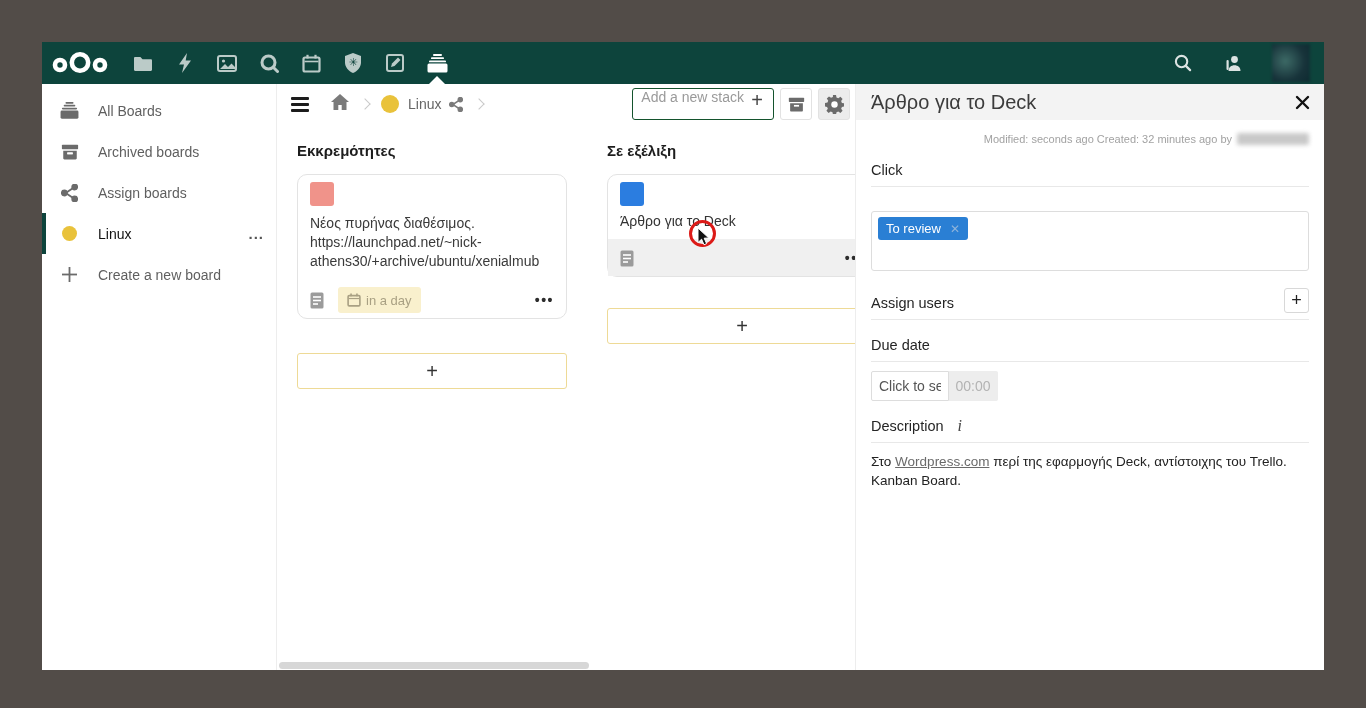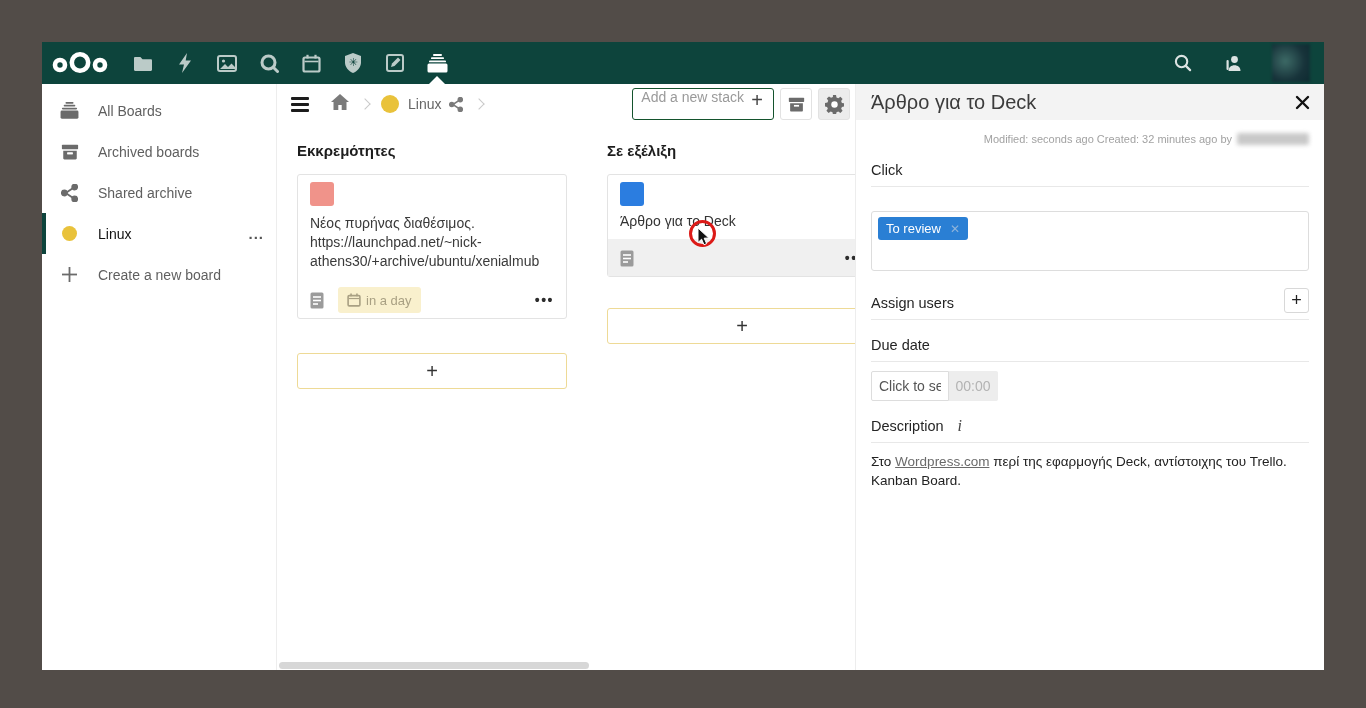--- a/index.html
+++ b/index.html
@@ -71,21 +71,21 @@
   .add-stack .plus { font-size:20px; color:#444; font-weight:400; cursor:pointer; padding:0 2px; }
   .sq-btn {
     width:32px; height:32px; border:1px solid #e2e2e2; border-radius:3px; background:#fff;
     display:flex; align-items:center; justify-content:center; margin-left:6px; cursor:pointer;
   }
   .sq-btn.pressed { background:#ececec; }
 
   .stacks { display:flex; gap:40px; padding:18px 0 0 20px; }
   .stack { width:270px; flex:0 0 auto; }
   .stack-title { font-size:15px; font-weight:bold; color:#1d1d1d; margin-bottom:15px; }
-  .card { background:#fff; border:1px solid #e3e3e3; border-radius:3px; cursor:pointer; }
+  .card { background:#fff; border:1px solid #e3e3e3; border-radius:10px; cursor:pointer; }
   .card-top { padding:7px 12px 10px 12px; }
   .card-label { width:24px; height:24px; border-radius:3px; }
   .card-label.salmon { background:#f0938a; }
   .card-label.blue { background:#2b7de0; }
   .card-text { margin-top:8px; font-size:14px; line-height:19px; color:#3a3a3a; overflow-wrap:anywhere; }
   .card-title { margin-top:7px; font-size:14px; color:#333; }
   .card-badges { display:flex; align-items:center; height:37px; padding:0 12px; border-top:1px solid transparent; }
   .card-badges.hovered { background:#f0f0f0; }
   .due-badge {
     margin-left:14px; background:#f9f0cd; border-radius:3px; height:26px;
@@ -270,21 +270,21 @@
           <svg width="17" height="18" viewBox="0 0 18 19">
               <g stroke="#6b6b6b" stroke-width="2" fill="#6b6b6b">
                 <line x1="5" y1="9.5" x2="14" y2="3.5"></line>
                 <line x1="5" y1="9.5" x2="14" y2="15.5"></line>
                 <circle cx="14.5" cy="3.2" r="2.6"></circle>
                 <circle cx="3.5" cy="9.5" r="2.6"></circle>
                 <circle cx="14.5" cy="15.8" r="2.6"></circle>
               </g>
             </svg>
         </span>
-        <span>Shared archive</span>
+        <span>Assign boards</span>
       </div>
       <div class="side-item active">
         <span class="s-icon">
             <span class="board-dot"></span>
           </span>
         <span>Linux</span>
         <span class="side-ellipsis">...</span>
       </div>
       <div class="side-item">
         <span class="s-icon">

